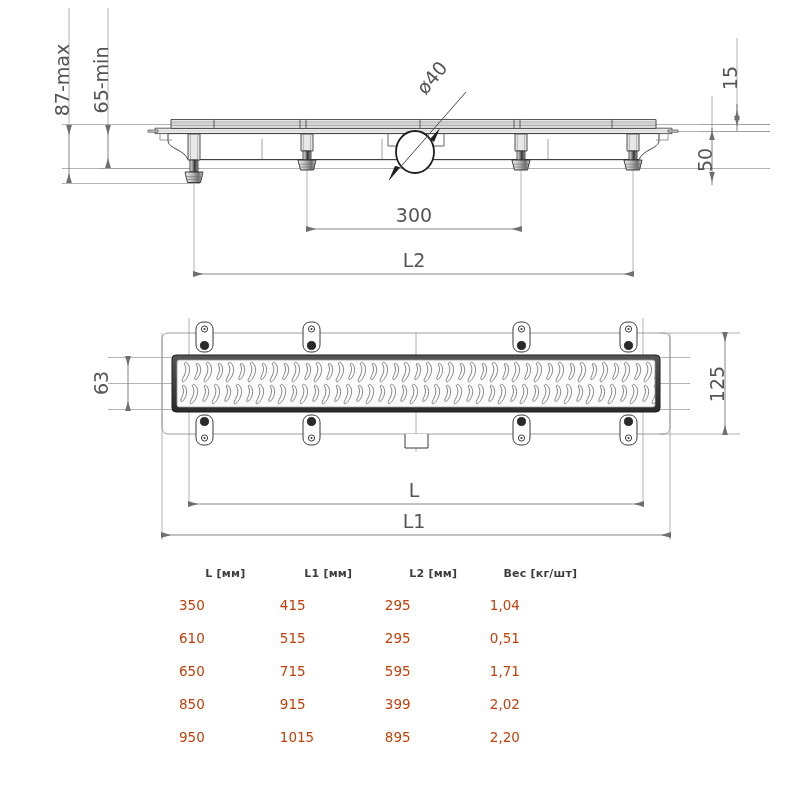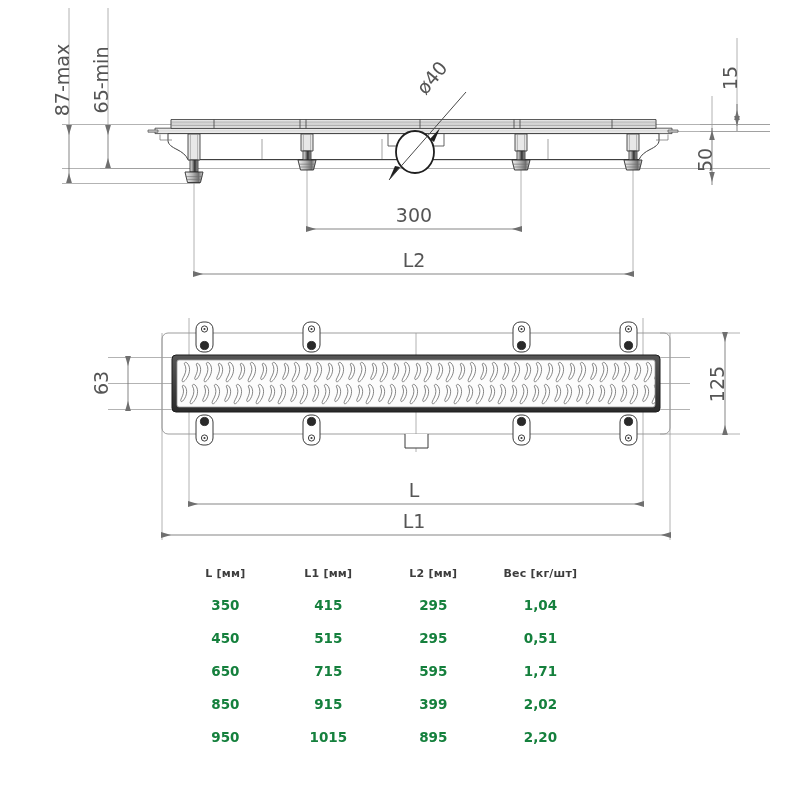--- a/index.html
+++ b/index.html
@@ -28,24 +28,24 @@
   #spec-table th{
     font-weight:700;
     padding:7px 4px 9px 4px;
     text-align:center;
     letter-spacing:.2px;
     font-size:11px;
     white-space:nowrap;
   }
   #spec-table td{
     padding:8.4px 4px;
-    text-align:center;
-    font-weight:700;
+    text-align:left;
+    font-weight:400;
     font-size:13.5px;
-    color:#15803d;
+    color:#c2410c;
   }
   #spec-table th.c0,#spec-table td.c0{width:24%;}
   #spec-table th.c1,#spec-table td.c1{width:25%;}
   #spec-table th.c2,#spec-table td.c2{width:25%;}
   #spec-table th.c3,#spec-table td.c3{width:26%;}
 </style>
 </head>
 <body>
 
 <div id="sheet">
@@ -486,21 +486,21 @@
         </tr>
       </thead>
       <tbody>
         <tr>
           <td class="c0">350</td>
           <td class="c1">415</td>
           <td class="c2">295</td>
           <td class="c3">1,04</td>
         </tr>
         <tr>
-          <td class="c0">450</td>
+          <td class="c0">610</td>
           <td class="c1">515</td>
           <td class="c2">295</td>
           <td class="c3">0,51</td>
         </tr>
         <tr>
           <td class="c0">650</td>
           <td class="c1">715</td>
           <td class="c2">595</td>
           <td class="c3">1,71</td>
         </tr>

